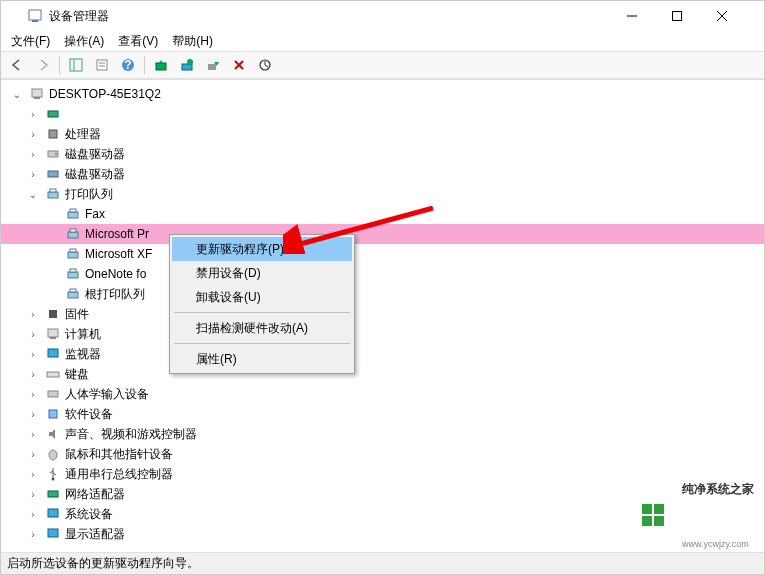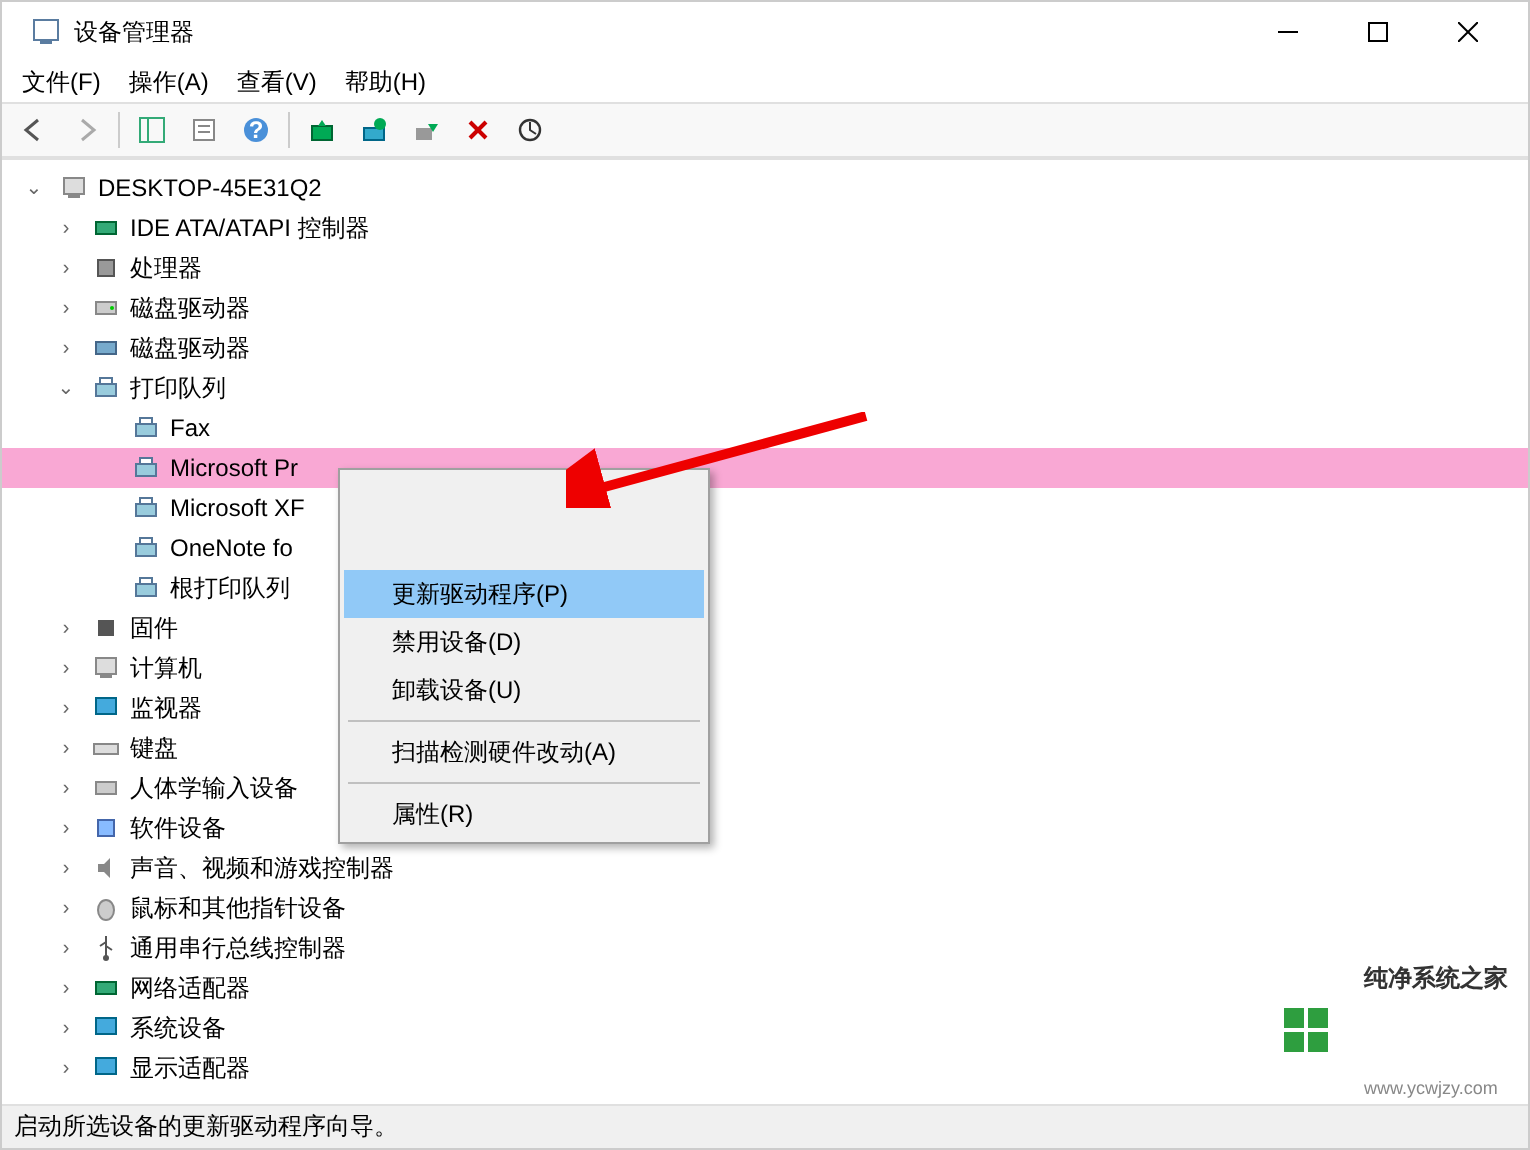--- a/index.html
+++ b/index.html
@@ -14,21 +14,21 @@
       height: 575px;
       background: #fff;
       position: relative;
       overflow: hidden;
       border: 1px solid #ccc;
     }
     .titlebar {
       height: 30px;
       display: flex;
       align-items: center;
-      padding: 0 8px;
+      padding: 0 20px;
       background: #fff;
     }
     .titlebar-icon {
       width: 16px;
       height: 16px;
       margin: 0 6px;
       display: inline-block;
     }
     .titlebar-title {
       flex: 1;
@@ -127,21 +127,20 @@
     }
     .ctx-item {
       height: 24px;
       display: flex;
       align-items: center;
       padding: 0 20px 0 24px;
       cursor: pointer;
     }
     .ctx-item.highlighted {
       background: #91c9f7;
-      margin-top: 48px;
     }
     .ctx-sep {
       height: 1px;
       background: #c0c0c0;
       margin: 3px 2px;
     }
     .statusbar {
       position: absolute;
       bottom: 0;
       left: 0;
@@ -294,21 +293,20 @@
     <span>DESKTOP-45E31Q2</span>
   </div>
 
   <div class="tree-node indent-1">
     <span class="expand-arrow">›</span>
     <span class="node-icon">
         <svg width="14" height="14">
           <rect x="2" y="4" width="10" height="6" fill="#3a7" stroke="#063"></rect>
         </svg>
       </span>
-    <span>IDE ATA/ATAPI 控制器</span>
   </div>
   <div class="tree-node indent-1">
     <span class="expand-arrow">›</span>
     <span class="node-icon">
         <svg width="14" height="14">
           <rect x="3" y="3" width="8" height="8" fill="#999" stroke="#555"></rect>
         </svg>
       </span>
     <span>处理器</span>
   </div>

